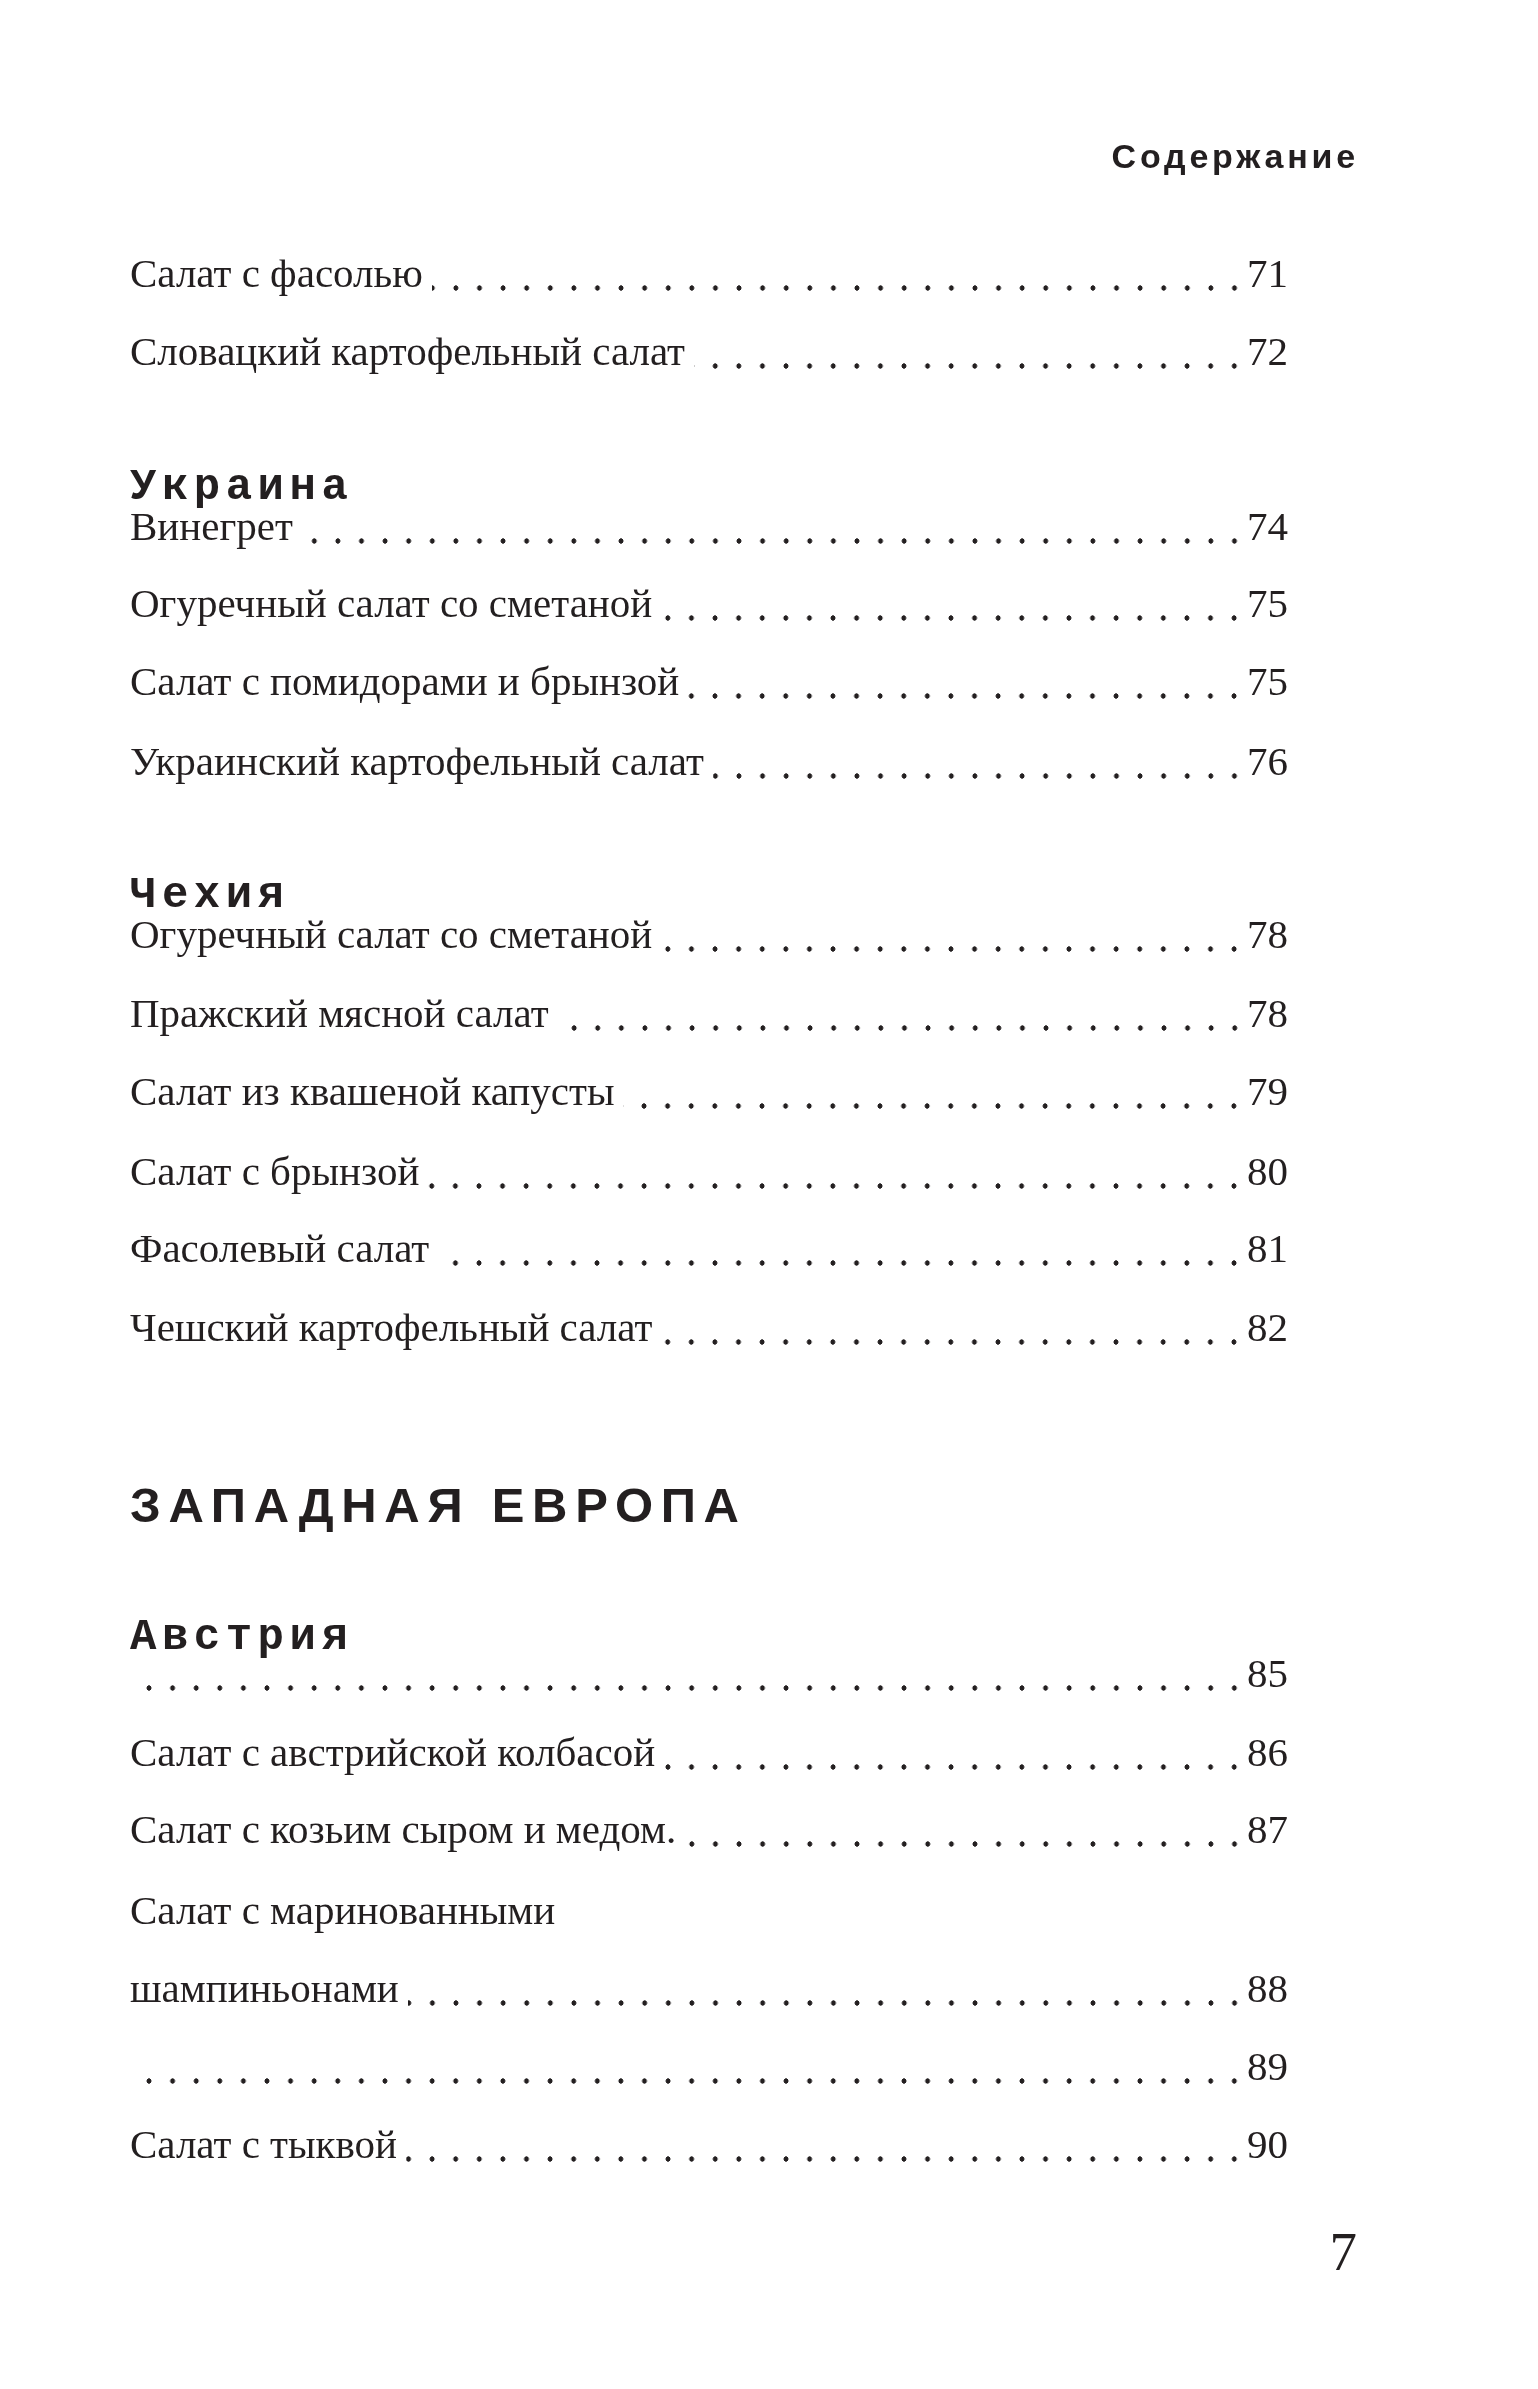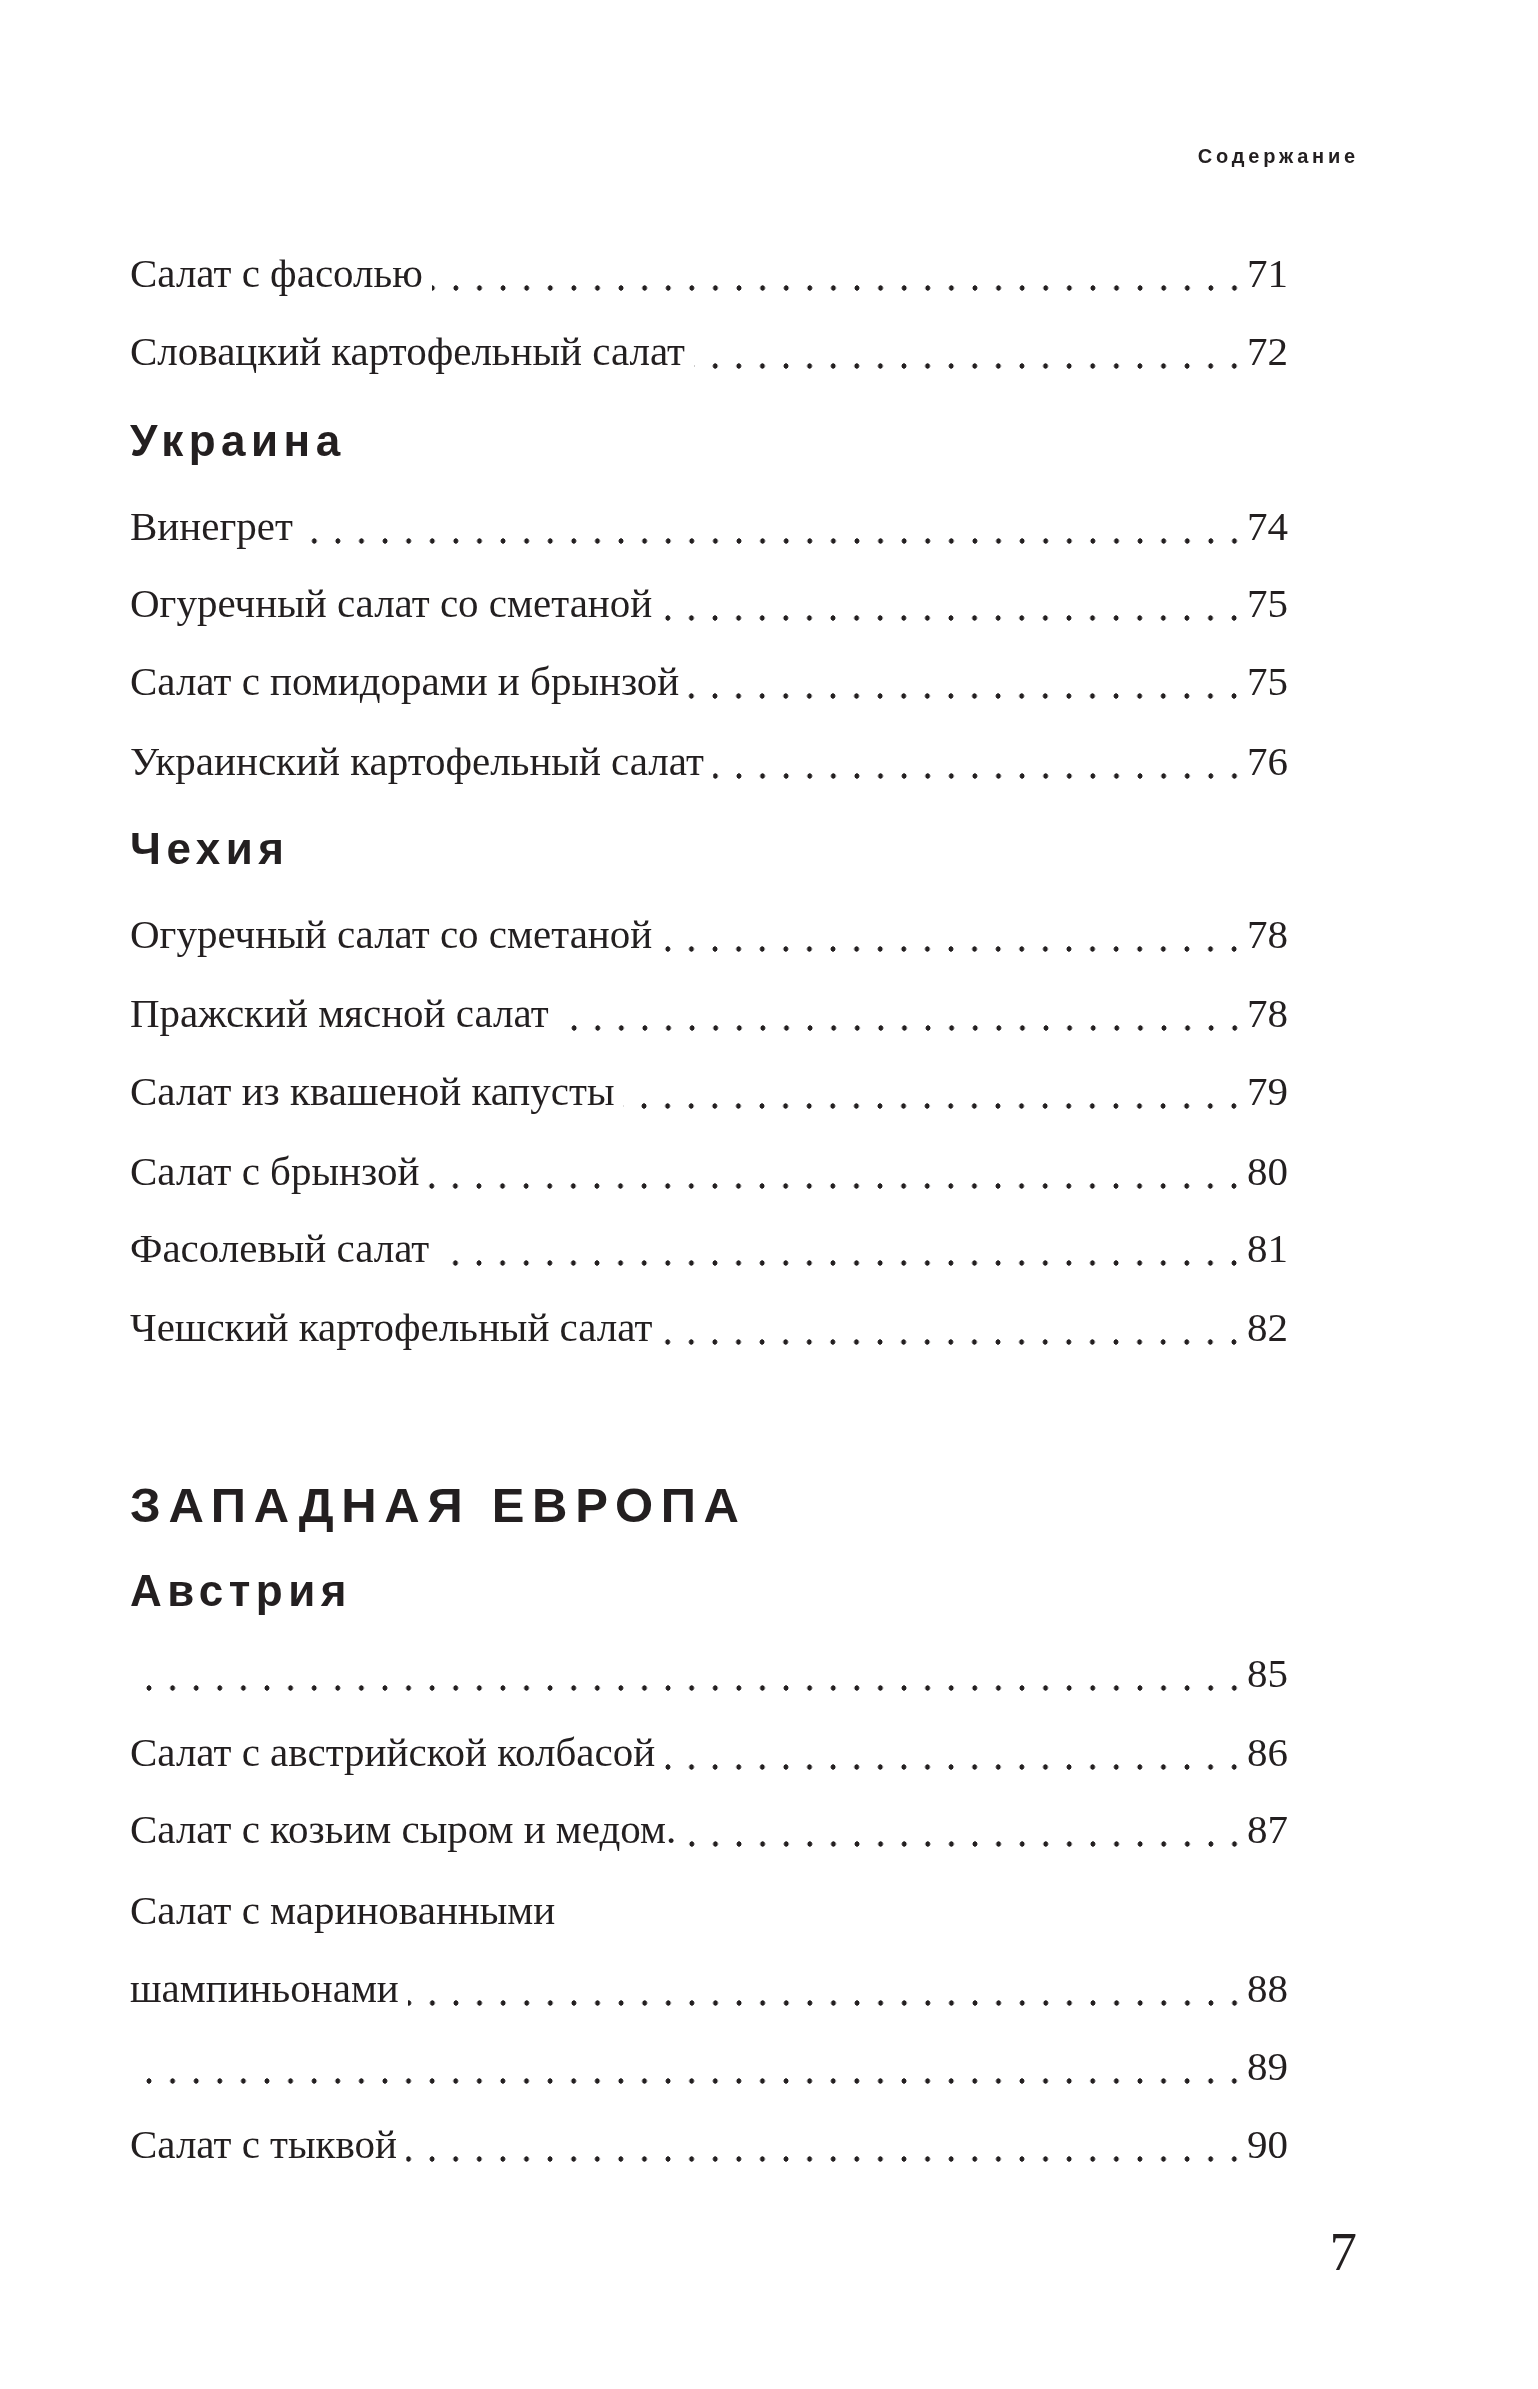--- a/index.html
+++ b/index.html
@@ -1,42 +1,43 @@
 <!DOCTYPE html>
 <html style="font-size:14.6px"><head>
 <meta charset="utf-8">
 <style>
   html, body { margin: 0; padding: 0; background: #ffffff; }
   body { width: 1539px; height: 2389px; position: relative; overflow: hidden; color: #231f20; }
   .page-header {
     position: absolute; top: 138px; right: 180px;
     font-family: "Liberation Sans", "DejaVu Sans", sans-serif;
-    font-weight: bold; font-size: 20px; line-height: 36px; letter-spacing: 3.8px;
+    font-weight: bold; font-size: 34px; line-height: 36px; letter-spacing: 3.8px;
     white-space: nowrap;
   }
   .row {
     position: absolute; left: 130px; width: 1158px; height: 42px;
     display: flex; align-items: flex-end;
     font-family: "Liberation Serif", "DejaVu Serif", serif;
     font-size: 41px; line-height: 42px; white-space: nowrap;
   }
   .row .title { flex: 0 0 auto; padding-right: 9px; }
   .row .leader {
     flex: 1 1 auto; height: 42px;
     background-image: radial-gradient(circle at 50% 50%, #231f20 2.2px, transparent 2.7px);
     background-size: 23.6px 5.5px;
     background-repeat: repeat-x;
     background-position: right 33px;
   }
   .row .page { flex: 0 0 auto; padding-left: 0.9px; }
   .subhead {
     position: absolute; left: 130px;
-    font-family: Liberation Sans, sans-serif;
+    font-family: Liberation Mono, monospace;
     font-weight: bold; font-size: 44px; line-height: 47px; letter-spacing: 5.5px;
     white-space: nowrap;
+    margin-top: 47px;
   }
   .section {
     position: absolute; left: 130px;
     font-family: "Liberation Sans", "DejaVu Sans", sans-serif;
     font-weight: bold; font-size: 49px; line-height: 53px; letter-spacing: 7.7px;
     white-space: nowrap;
     margin-top: 12px;
   }
   .folio {
     position: absolute; top: 2223px; right: 182px;

